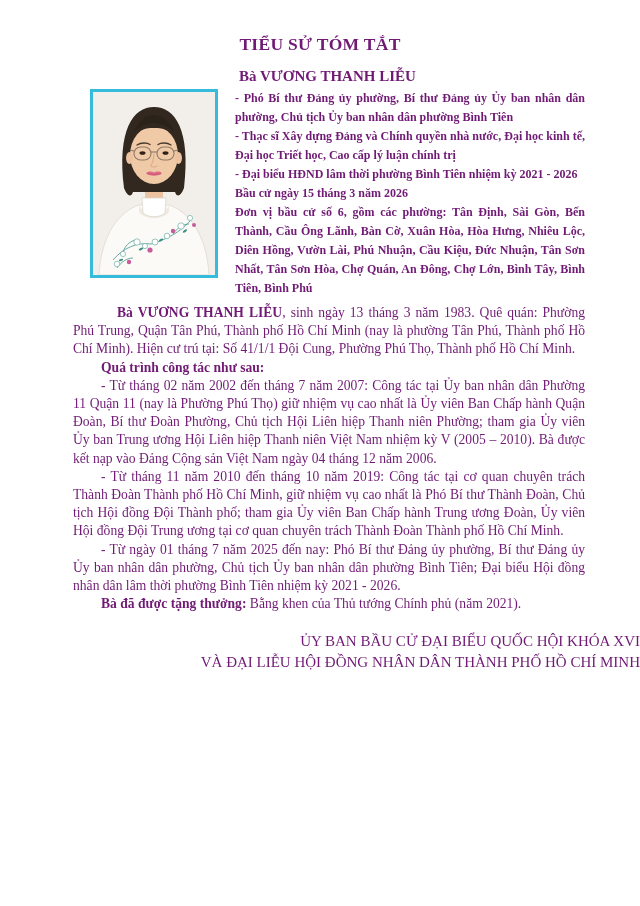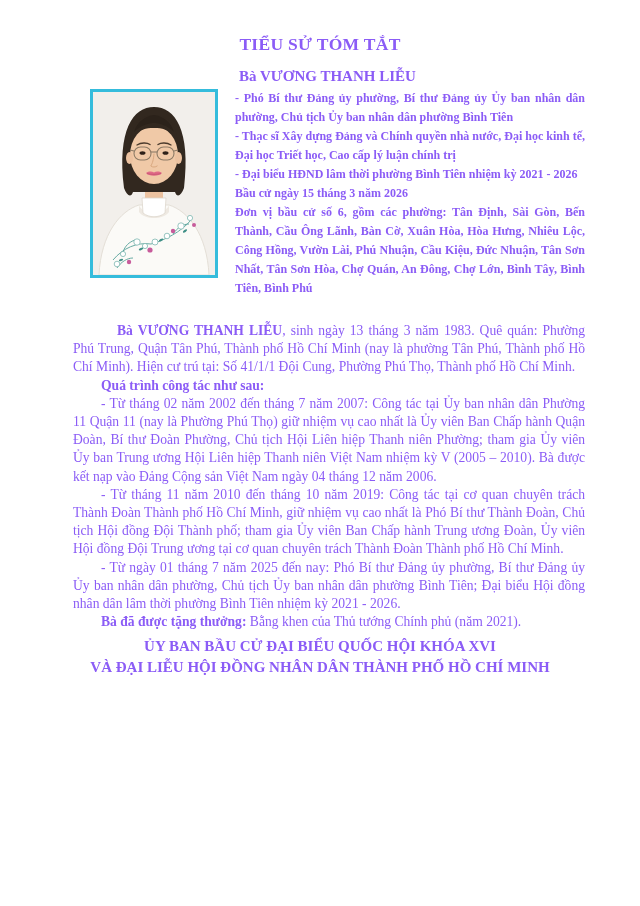--- a/index.html
+++ b/index.html
@@ -1,21 +1,21 @@
 <!DOCTYPE html>
 <html lang="vi"><head>
 <meta charset="utf-8">
 <style>
   html,body{margin:0;padding:0;background:#ffffff;}
   .page{
     position:relative;
     width:640px;height:906px;
     margin:0 auto;
     background:#ffffff;
-    color:#8b5cf6;
+    color:#701a75;
     font-family:"Liberation Serif","DejaVu Serif",serif;
     overflow:hidden;
   }
   .doc-title{
     margin:34px 0 0 0;
     text-align:center;
     font-size:17.5px;
     font-weight:bold;
     letter-spacing:.3px;
   }
@@ -48,35 +48,35 @@
     white-space:nowrap;
   }
   .intro-item{
     font-weight:bold;
     font-size:12px;
     line-height:19px;
     text-align:justify;
   }
   .body-section{
     padding:0 55px 0 73px;
-    margin-top:24px;
+    margin-top:6px;
   }
   .para{
     margin:0;
     font-size:13.6px;
     line-height:18.2px;
     text-align:justify;
     text-indent:28px;
   }
   .para.first-indent{text-indent:44px;}
   .bold{font-weight:bold;}
   .footer-section{
-    margin-top:5px;
-    text-align:center;
-    font-weight:bold;
+    margin-top:18px;
+    text-align:right;
+    font-weight:normal;
     font-size:15px;
     line-height:20.5px;
   }
 </style>
 </head>
 <body>
 
 <div class="page">
 
   <div class="doc-title">TIỂU SỬ TÓM TẮT</div>
@@ -156,21 +156,21 @@
         </g>
       </svg>
     </div>
 
     <div class="right-col">
       <div class="candidate-name">Bà VƯƠNG THANH LIỄU</div>
       <div class="intro-item">- Phó Bí thư Đảng ủy phường, Bí thư Đảng ủy Ủy ban nhân dân phường, Chủ tịch Ủy ban nhân dân phường Bình Tiên</div>
       <div class="intro-item">- Thạc sĩ Xây dựng Đảng và Chính quyền nhà nước, Đại học kinh tế, Đại học Triết học, Cao cấp lý luận chính trị</div>
       <div class="intro-item">- Đại biểu HĐND lâm thời phường Bình Tiên nhiệm kỳ 2021 - 2026</div>
       <div class="intro-item">Bầu cử ngày 15 tháng 3 năm 2026</div>
-      <div class="intro-item">Đơn vị bầu cử số 6, gồm các phường: Tân Định, Sài Gòn, Bến Thành, Cầu Ông Lãnh, Bàn Cờ, Xuân Hòa, Hòa Hưng, Nhiêu Lộc, Công Hồng, Vườn Lài, Phú Nhuận, Cầu Kiệu, Đức Nhuận, Tân Sơn Nhất, Tân Sơn Hòa, Chợ Quán, An Đông, Chợ Lớn, Bình Tây, Bình Tiên, Bình Phú</div>
+      <div class="intro-item">Đơn vị bầu cử số 6, gồm các phường: Tân Định, Sài Gòn, Bến Thành, Cầu Ông Lãnh, Bàn Cờ, Xuân Hòa, Hòa Hưng, Nhiêu Lộc, Diên Hồng, Vườn Lài, Phú Nhuận, Cầu Kiệu, Đức Nhuận, Tân Sơn Nhất, Tân Sơn Hòa, Chợ Quán, An Đông, Chợ Lớn, Bình Tây, Bình Tiên, Bình Phú</div>
     </div>
 
   </div>
 
   <div class="body-section">
     <p class="para first-indent"><span class="bold">Bà VƯƠNG THANH LIỄU</span><span>, sinh ngày 13 tháng 3 năm 1983. Quê quán: Phường Phú Trung, Quận Tân Phú, Thành phố Hồ Chí Minh (nay là phường Tân Phú, Thành phố Hồ Chí Minh). Hiện cư trú tại: Số 41/1/1 Đội Cung, Phường Phú Thọ, Thành phố Hồ Chí Minh.</span></p>
     <p class="para bold">Quá trình công tác như sau:</p>
     <p class="para">- Từ tháng 02 năm 2002 đến tháng 7 năm 2007: Công tác tại Ủy ban nhân dân Phường 11 Quận 11 (nay là Phường Phú Thọ) giữ nhiệm vụ cao nhất là Ủy viên Ban Chấp hành Quận Đoàn, Bí thư Đoàn Phường, Chủ tịch Hội Liên hiệp Thanh niên Phường; tham gia Ủy viên Ủy ban Trung ương Hội Liên hiệp Thanh niên Việt Nam nhiệm kỳ V (2005 – 2010). Bà được kết nạp vào Đảng Cộng sản Việt Nam ngày 04 tháng 12 năm 2006.</p>
     <p class="para">- Từ tháng 11 năm 2010 đến tháng 10 năm 2019: Công tác tại cơ quan chuyên trách Thành Đoàn Thành phố Hồ Chí Minh, giữ nhiệm vụ cao nhất là Phó Bí thư Thành Đoàn, Chủ tịch Hội đồng Đội Thành phố; tham gia Ủy viên Ban Chấp hành Trung ương Đoàn, Ủy viên Hội đồng Đội Trung ương tại cơ quan chuyên trách Thành Đoàn Thành phố Hồ Chí Minh.</p>
     <p class="para">- Từ ngày 01 tháng 7 năm 2025 đến nay: Phó Bí thư Đảng ủy phường, Bí thư Đảng ủy Ủy ban nhân dân phường, Chủ tịch Ủy ban nhân dân phường Bình Tiên; Đại biểu Hội đồng nhân dân lâm thời phường Bình Tiên nhiệm kỳ 2021 - 2026.</p>

